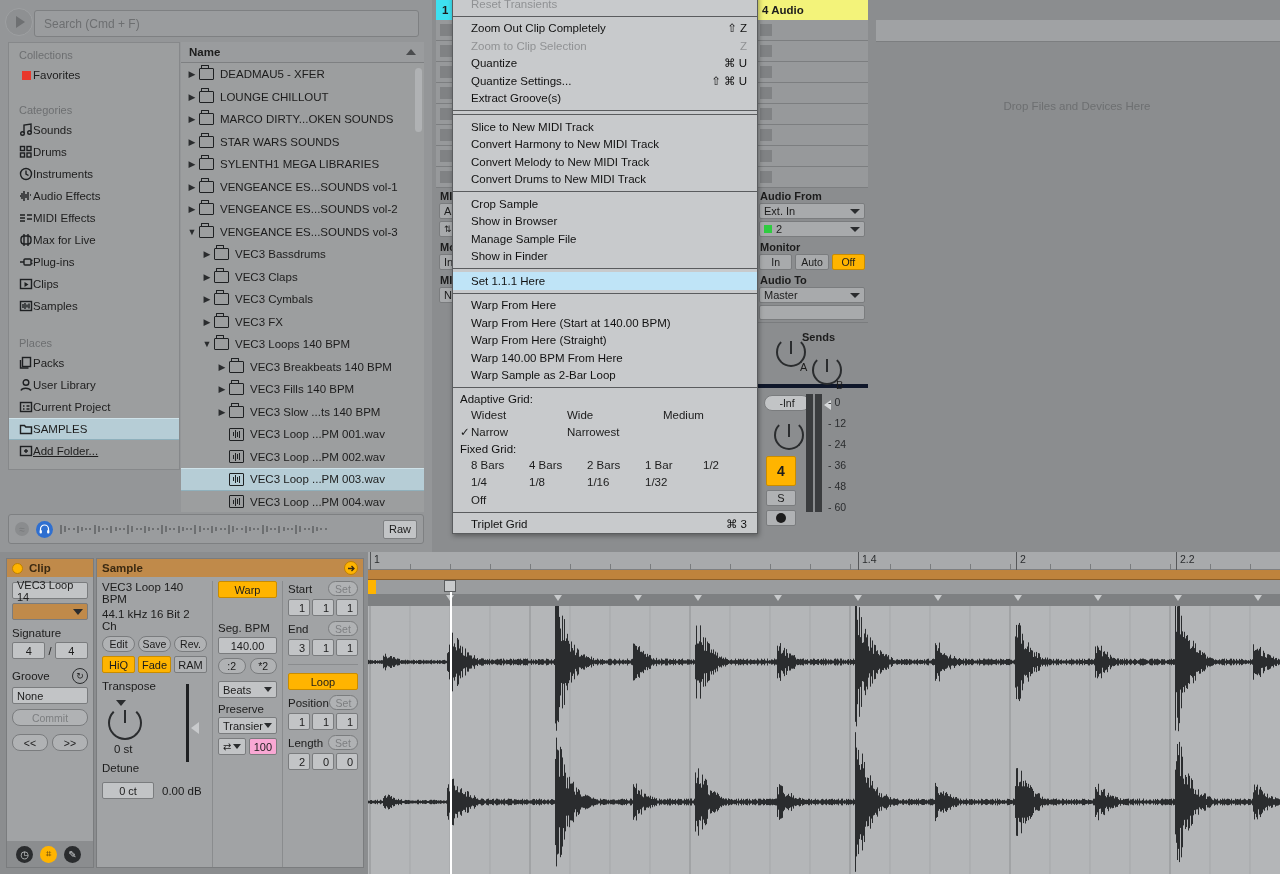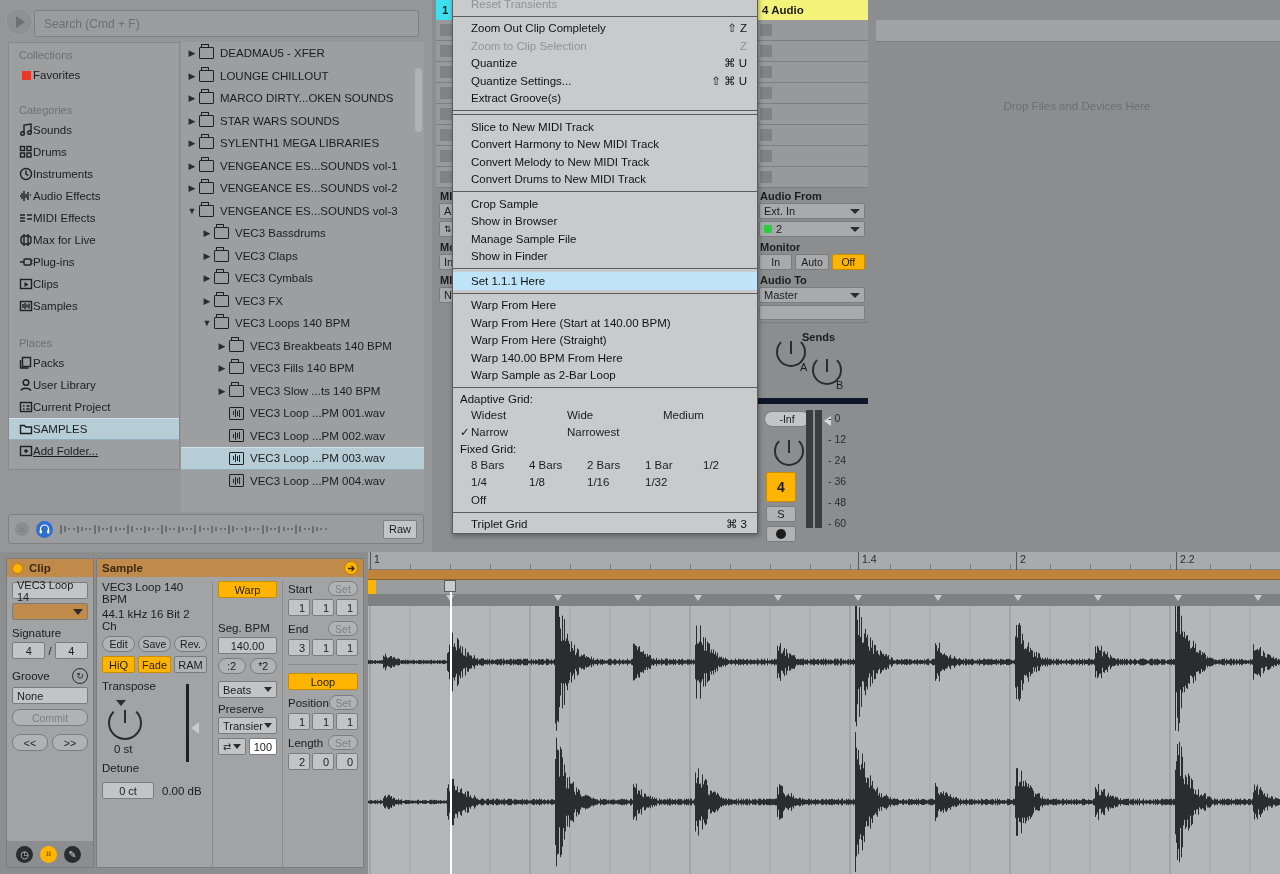--- a/index.html
+++ b/index.html
@@ -308,20 +308,24 @@
               <rect x="1.5" y="2.5" width="11" height="9" stroke="#1e2022" stroke-width="1.4" fill="none"></rect>
               <path d="M7 5v4M5 7h4" stroke="#1e2022" stroke-width="1.4" fill="none"></path>
             </svg>
           </span>
      <span class="lbl ul">Add Folder...</span>
    </div>
       </div>
   </div>
 
   <div class="abs" id="filelist">
+    <div id="fl-head">
+      <span>Name</span>
+      <span class="tri-up"></span>
+    </div>
     <div id="frows">
         <div class="frow" style="padding-left:4px">
       <span class="arw">▶</span>
       <span class="folder"></span>
           <span>DEADMAU5 - XFER</span>
     </div>
         <div class="frow" style="padding-left:4px">
       <span class="arw">▶</span>
       <span class="folder"></span>
           <span>LOUNGE CHILLOUT</span>
@@ -610,21 +614,21 @@
         <div class="mon-btn">Auto</div>
         <div class="mon-btn on">Off</div>
       </div>
     <div class="io-lbl">Audio To</div>
     <div class="io-sel">
       <span>Master</span>
         <span class="cv"></span>
     </div>
     <div class="io-sel" style="height:15px"></div>
 
-    <div style="position:relative;height:82px;border-top:1px solid #7a7c7e;border-bottom:6px solid #0f172a;margin-top:2px;">
+    <div style="position:relative;height:66px;border-top:1px solid #7a7c7e;border-bottom:4px solid #0f172a;margin-top:2px;">
       <div style="position:absolute;left:46px;top:8px;font-weight:bold;font-size:11px">Sends</div>
       <div class="knob" style="position:absolute;left:20px;top:14px"></div>
       <div style="position:absolute;left:44px;top:38px;font-size:11px">A</div>
       <div class="knob" style="position:absolute;left:56px;top:32px"></div>
       <div style="position:absolute;left:80px;top:56px;font-size:11px">B</div>
     </div>
 
     <div style="position:relative;height:130px;">
       <div class="btn-pill" style="position:absolute;left:8px;top:7px;width:46px;height:16px;background:#c2c4c6">-Inf</div>
       <div class="knob" style="position:absolute;left:18px;top:32px"></div>
@@ -744,21 +748,21 @@
         <div style="font-size:11.5px;margin-top:5px">Preserve</div>
         <div class="field" style="margin-top:2px">
           <span>Transier</span>
           <span style="margin-left:auto;width:0;height:0;border-left:4px solid transparent;border-right:4px solid transparent;border-top:5px solid #2a2c2e"></span>
         </div>
         <div style="display:flex;gap:3px;margin-top:4px">
           <div class="field" style="width:34px">
             <span style="font-size:10px">⇄</span>
             <span style="margin-left:auto;width:0;height:0;border-left:4px solid transparent;border-right:4px solid transparent;border-top:5px solid #2a2c2e"></span>
           </div>
-          <div class="field" style="flex:1;justify-content:center;background:#ffffff">100</div>
+          <div class="field" style="flex:1;justify-content:center;background:#f9a8d4">100</div>
         </div>
       </div>
 
       <div style="width:80px; padding:0 5px">
         <div style="display:flex;align-items:center">
           <span style="font-size:11.5px">Start</span>
           <span class="btn-pill" style="margin-left:auto;width:30px;height:15px;color:#7d7f81">Set</span>
         </div>
         <div class="num3" style="margin-top:3px" id="startv">
             <div class="field">1</div>

